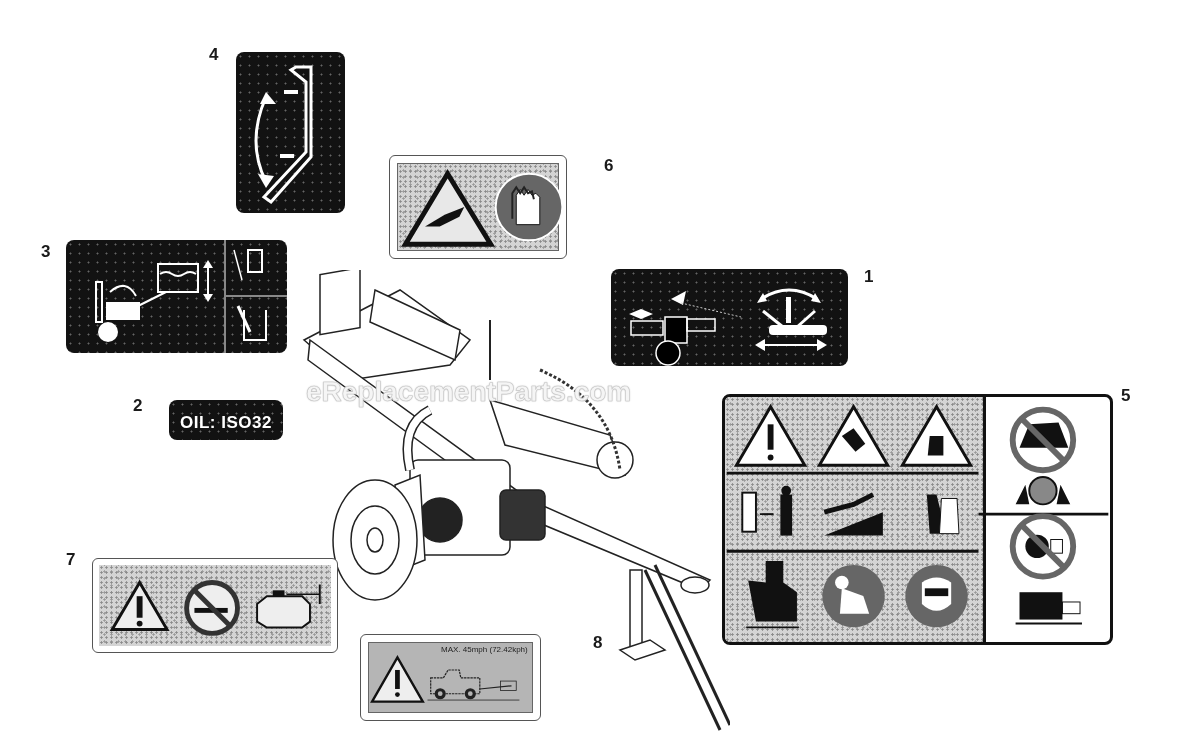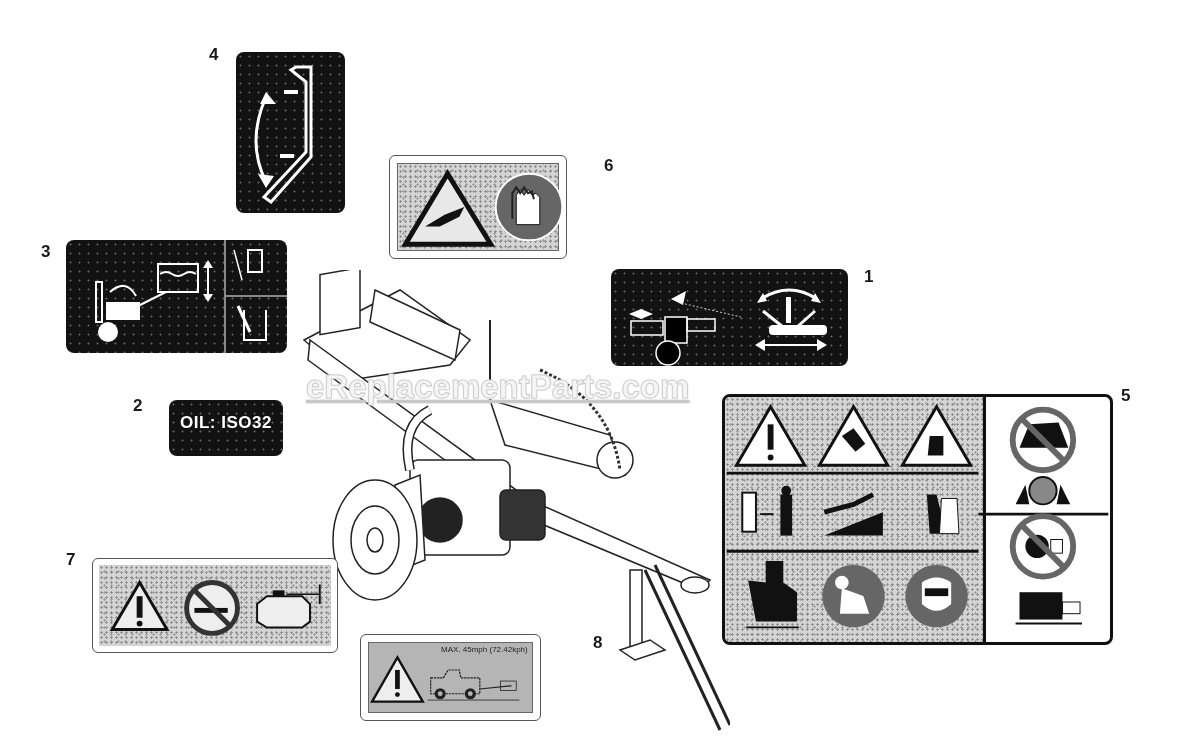--- a/index.html
+++ b/index.html
@@ -6,22 +6,22 @@
   body{width:1177px;height:750px;position:relative;overflow:hidden;font-family:"Liberation Sans",sans-serif;}
   .callout{position:absolute;font-weight:bold;font-size:17px;color:#1a1a1a;line-height:1;}
   .decal{position:absolute;box-sizing:border-box;overflow:hidden;}
   .dark{background:#111;border-radius:8px;
     background-image:radial-gradient(#666 0.8px,transparent 1.2px);background-size:9px 9px;background-color:#121212;}
   .gray-pattern{background-color:#d4d4d4;
     background-image:radial-gradient(#8a8a8a 0.9px,transparent 1.4px),radial-gradient(#9a9a9a 0.9px,transparent 1.4px);
     background-size:5px 5px,7px 7px;background-position:0 0,2px 3px;}
   .outline-box{border:1.5px solid #555;border-radius:6px;background:#fff;}
   .svgfill{position:absolute;left:0;top:0;width:100%;height:100%;}
-  .watermark{position:absolute;left:306px;top:368px;font-size:33px;font-weight:bold;color:rgba(255,255,255,0.85);
-    letter-spacing:0px;text-shadow:0 0 1px #bbb,0 0 2px #ccc;-webkit-text-stroke:0.6px #c8c8c8;white-space:nowrap;text-decoration:underline;}
+  .watermark{position:absolute;left:306px;top:376px;font-size:28px;font-weight:bold;color:rgba(255,255,255,0.85);
+    letter-spacing:0px;text-shadow:0 0 1px #bbb,0 0 2px #ccc;-webkit-text-stroke:0.6px #c8c8c8;white-space:nowrap;}
   .oil-text{position:absolute;left:0;right:0;top:13px;text-align:center;color:#fff;font-weight:bold;font-size:17px;letter-spacing:0.5px;}
   .speed-text{position:absolute;left:80px;top:10px;font-size:8px;color:#222;}
 </style>
 </head>
 <body>
 
 <div class="callout" style="left:209px;top:46px;">4</div>
 <div class="callout" style="left:604px;top:157px;">6</div>
 <div class="callout" style="left:41px;top:243px;">3</div>
 <div class="callout" style="left:864px;top:268px;">1</div>
@@ -88,21 +88,21 @@
     <rect x="175" y="28" width="5" height="26" fill="#fff"></rect>
     <line x1="152" y1="42" x2="172" y2="58" stroke="#fff" stroke-width="3"></line>
     <line x1="204" y1="42" x2="186" y2="58" stroke="#fff" stroke-width="3"></line>
     <rect x="158" y="56" width="58" height="10" rx="4" fill="#fff"></rect>
     <line x1="150" y1="76" x2="210" y2="76" stroke="#fff" stroke-width="2"></line>
     <polygon points="144,76 154,70 154,82" fill="#fff"></polygon>
     <polygon points="216,76 206,70 206,82" fill="#fff"></polygon>
   </svg>
 </div>
 
-<div class="decal dark" style="left:169px;top:400px;width:114px;height:56px;">
+<div class="decal dark" style="left:169px;top:400px;width:114px;height:40px;">
   <div class="oil-text">OIL: ISO32</div>
 </div>
 
 <svg style="position:absolute;left:290px;top:270px;" width="440" height="470" viewBox="0 0 440 470">
   <g fill="#fff" stroke="#222" stroke-width="1.5">
 
     <polygon points="14,70 110,20 180,70 160,95 60,110"></polygon>
     <rect x="30" y="10" width="40" height="60" transform="skewY(-10)"></rect>
     <polygon points="85,20 170,60 165,90 80,52"></polygon>
 

